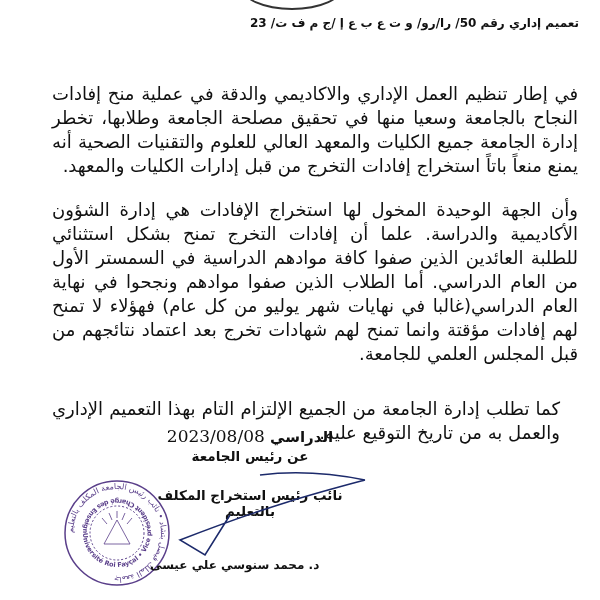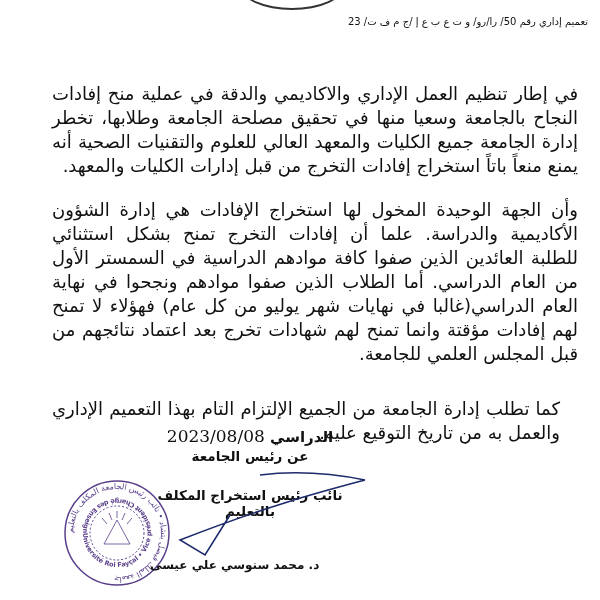--- a/index.html
+++ b/index.html
@@ -7,22 +7,22 @@
       width: 600px; height: 600px; overflow: hidden; position: relative;
       background: #ffffff; color: #111111;
       font-family: "DejaVu Sans", sans-serif;
     }
     .page { position: absolute; inset: 0; }
     .header-arc {
       position: absolute; left: 240px; top: -38px; width: 100px; height: 44px;
       border: 2px solid #333; border-radius: 50%;
     }
     .ref-line {
-      position: absolute; right: 12px; top: 16px;
-      direction: rtl; font-weight: normal; font-size: 10px; letter-spacing: 0;
+      position: absolute; right: 21px; top: 16px;
+      direction: rtl; font-weight: bold; font-size: 12px; letter-spacing: 0;
       white-space: nowrap;
     }
     .body-text {
       position: absolute; left: 52px; right: 22px;
       direction: rtl; text-align: justify; font-weight: normal;
       font-size: 18px; line-height: 24px;
     }
     .p1 { top: 82px; }
     .p2 { top: 198px; }
     .p3 { top: 365px; right: 40px; margin-top: 32px; }

